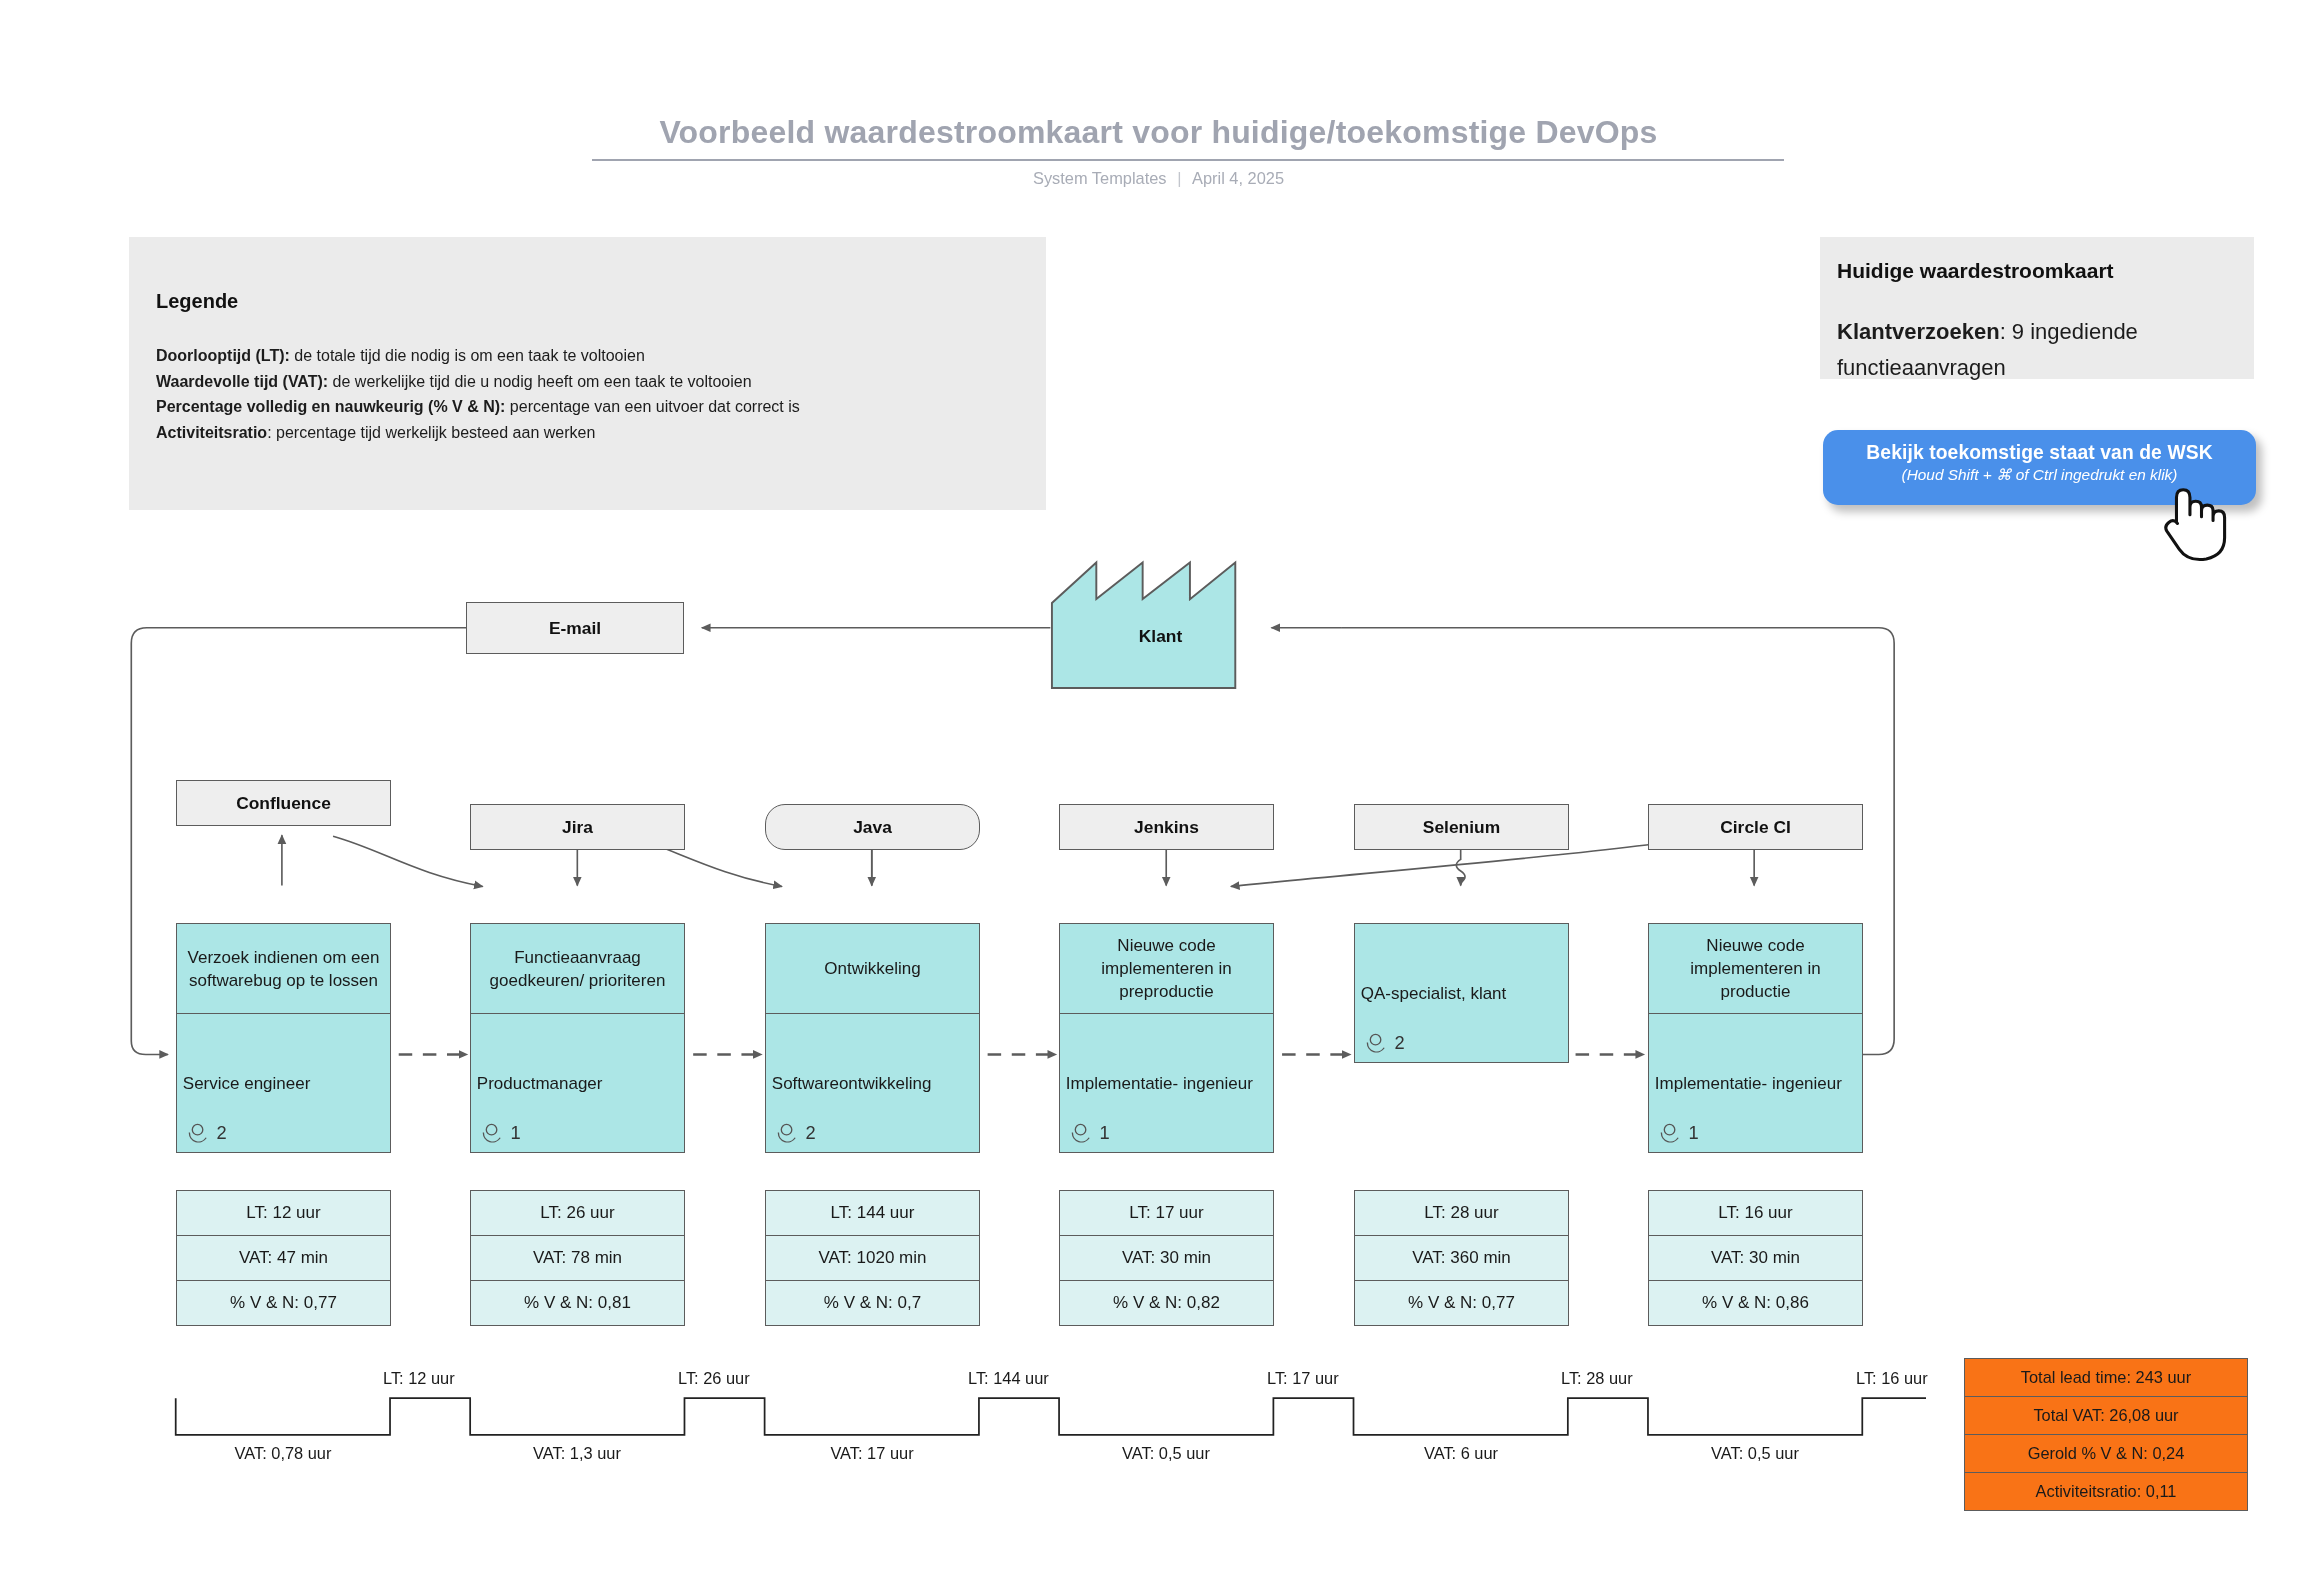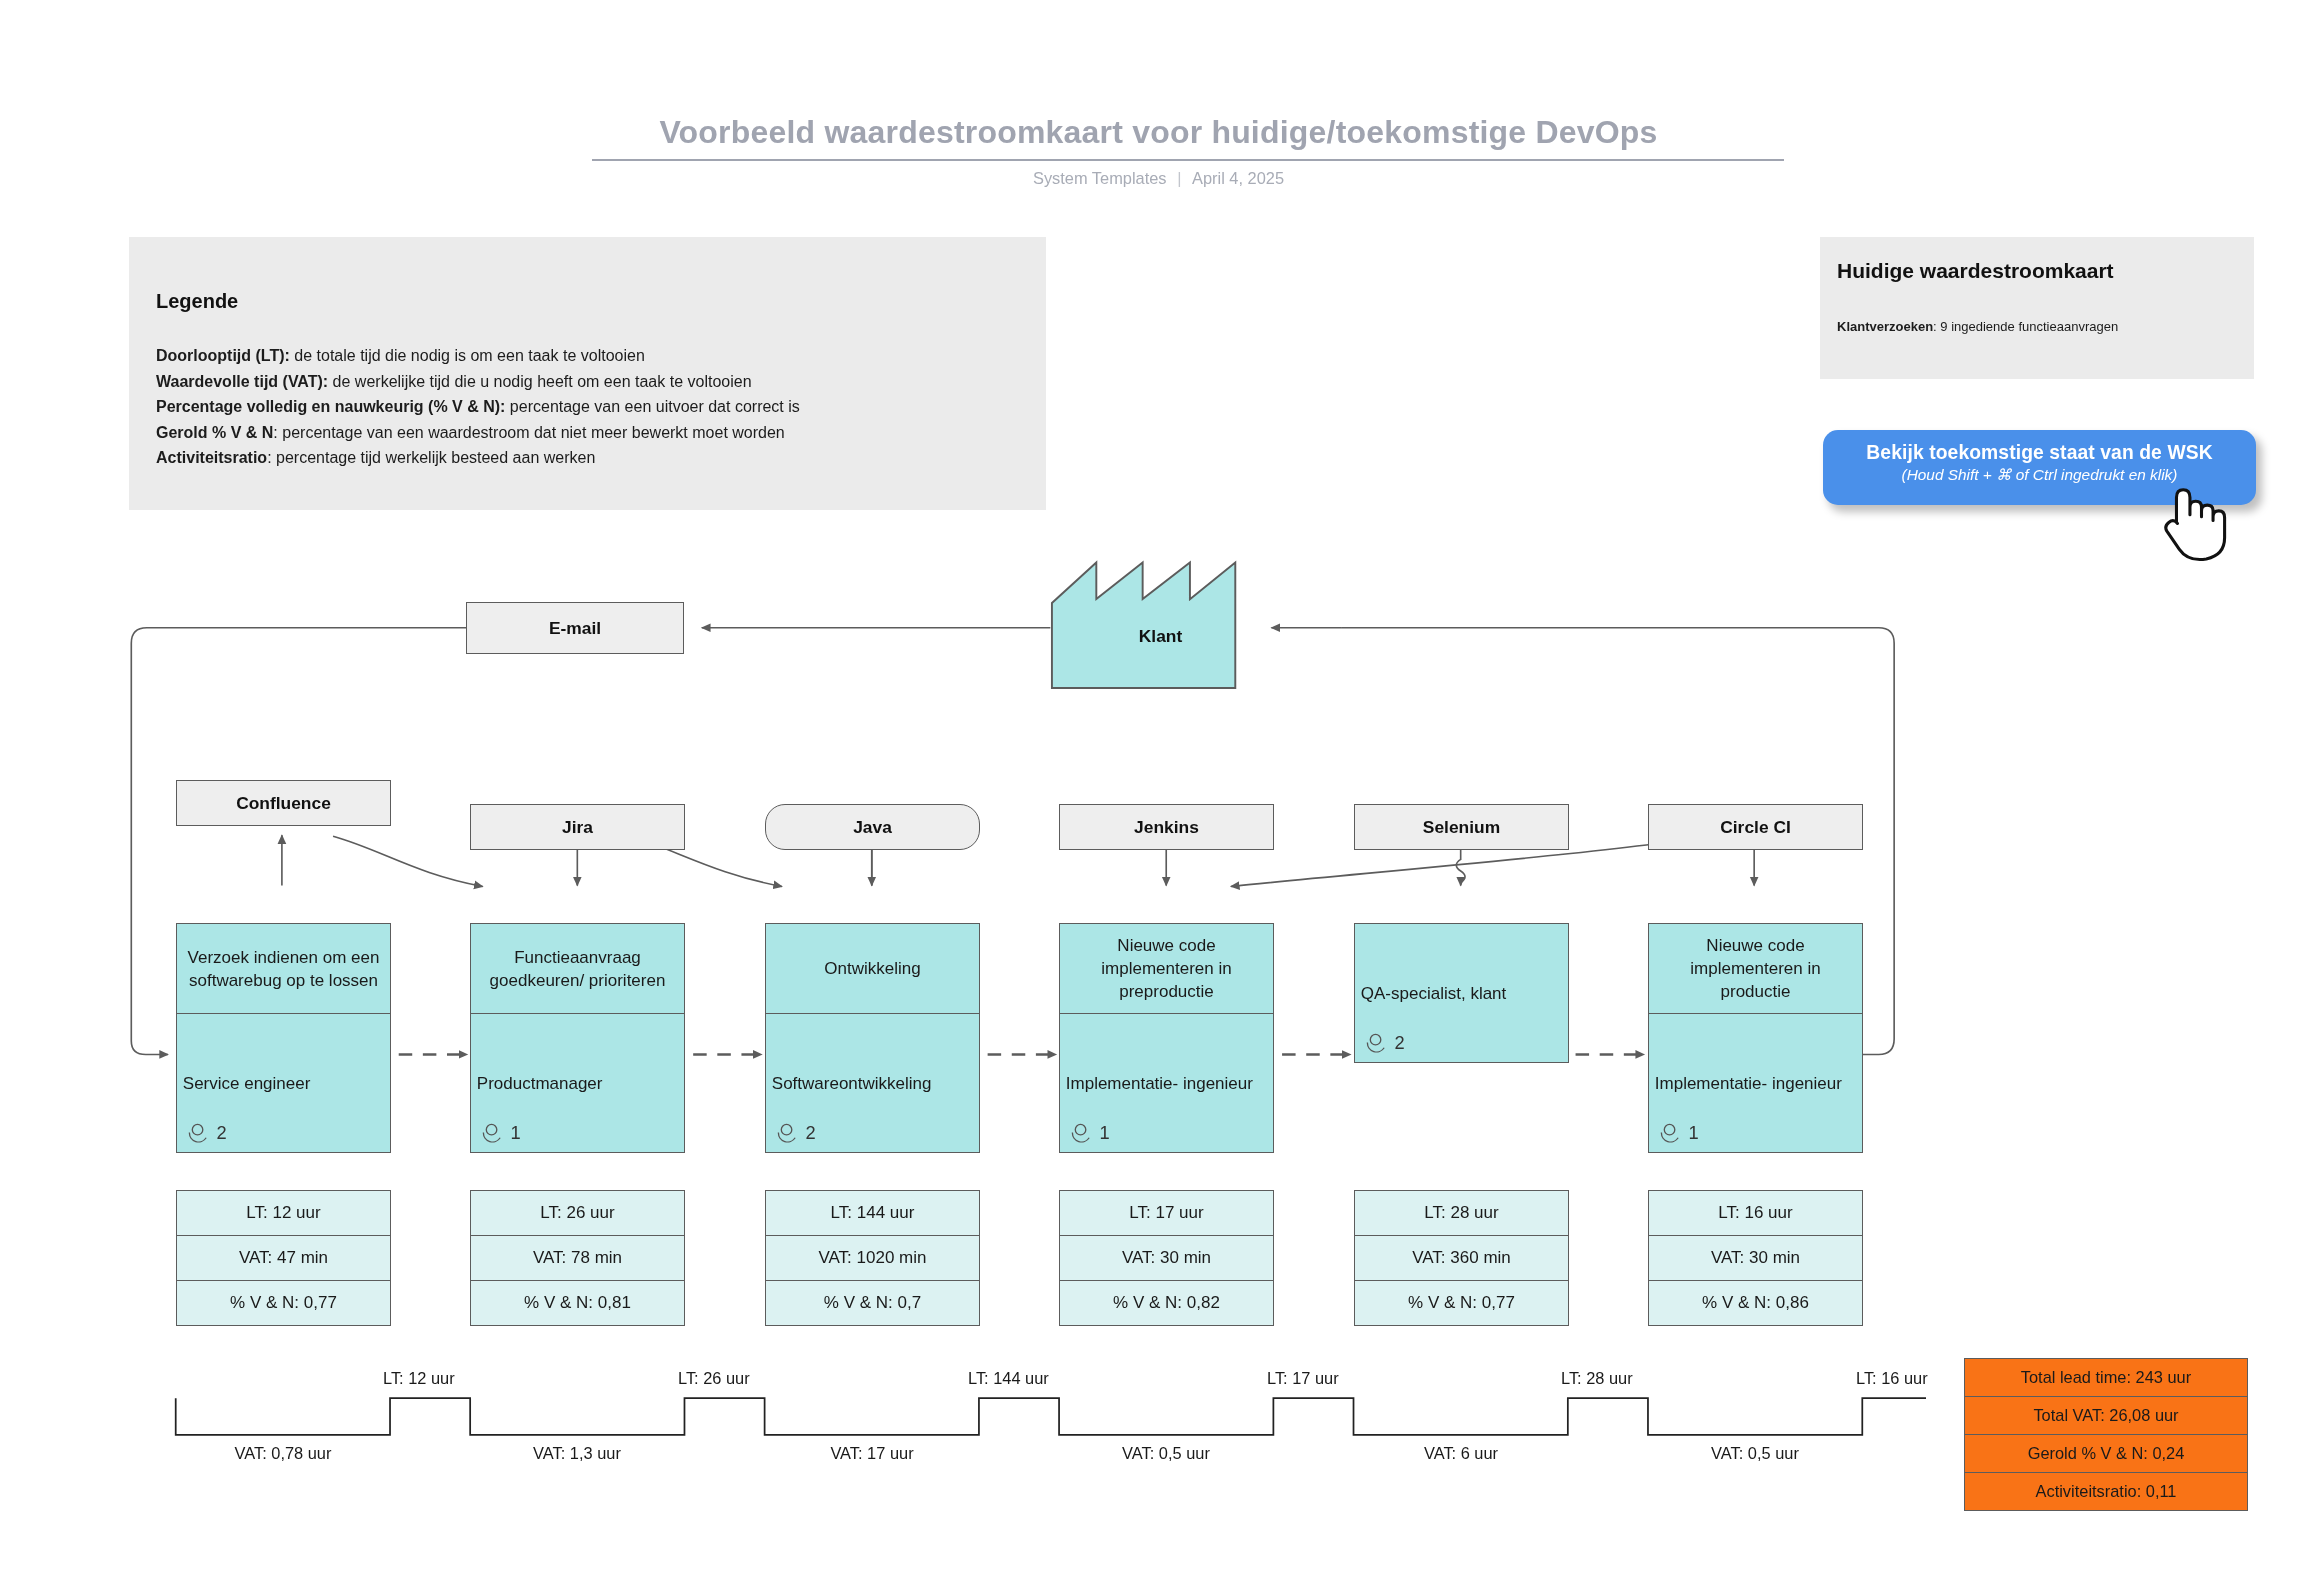--- a/index.html
+++ b/index.html
@@ -40,21 +40,21 @@
   #legend-lines b{font-weight:bold;}
 
   
   #info-panel{
     left:1820px;top:237px;width:434px;height:142px;background:#ebebeb;
   }
   #info-title{
     left:1837px;top:259px;font-size:21px;font-weight:bold;color:#111;
   }
   #info-text{
-    left:1837px;top:314px;width:348px;font-size:13px;line-height:26px;color:#1c1c1c;
+    left:1837px;top:314px;width:348px;font-size:22px;line-height:36px;color:#1c1c1c;
   }
   #info-text b{font-weight:bold;}
 
   
   #wsk-button{
     left:1823px;top:430px;width:433px;height:75px;
     background:#4a90ea;border-radius:15px;
     box-shadow:5.8px 6.8px 8.7px rgba(0,0,0,.25);
     color:#fff;text-align:center;cursor:pointer;
   }
@@ -123,21 +123,20 @@
 <div class="abs" id="doc-subtitle">
   <span>System Templates</span><span class="sep">|</span><span>April 4, 2025</span>
 </div>
 
 <div class="abs" id="legend-box"></div>
 <div class="abs" id="legend-title">Legende</div>
 <div class="abs" id="legend-lines">
   <div><b>Doorlooptijd (LT):</b><span> de totale tijd die nodig is om een taak te voltooien</span></div>
   <div><b>Waardevolle tijd (VAT):</b><span> de werkelijke tijd die u nodig heeft om een taak te voltooien</span></div>
   <div><b>Percentage volledig en nauwkeurig (% V &amp; N):</b><span> percentage van een uitvoer dat correct is</span></div>
-  <div><b>Gerold % V &amp; N</b><span>: percentage van een waardestroom dat niet meer bewerkt moet worden</span></div>
   <div><b>Activiteitsratio</b><span>: percentage tijd werkelijk besteed aan werken</span></div>
 </div>
 
 <div class="abs" id="info-panel"></div>
 <div class="abs" id="info-title">Huidige waardestroomkaart</div>
 <div class="abs" id="info-text">
   <b>Klantverzoeken</b><span>: 9 ingediende functieaanvragen</span>
 </div>
 
 <div class="abs" id="wsk-button">

